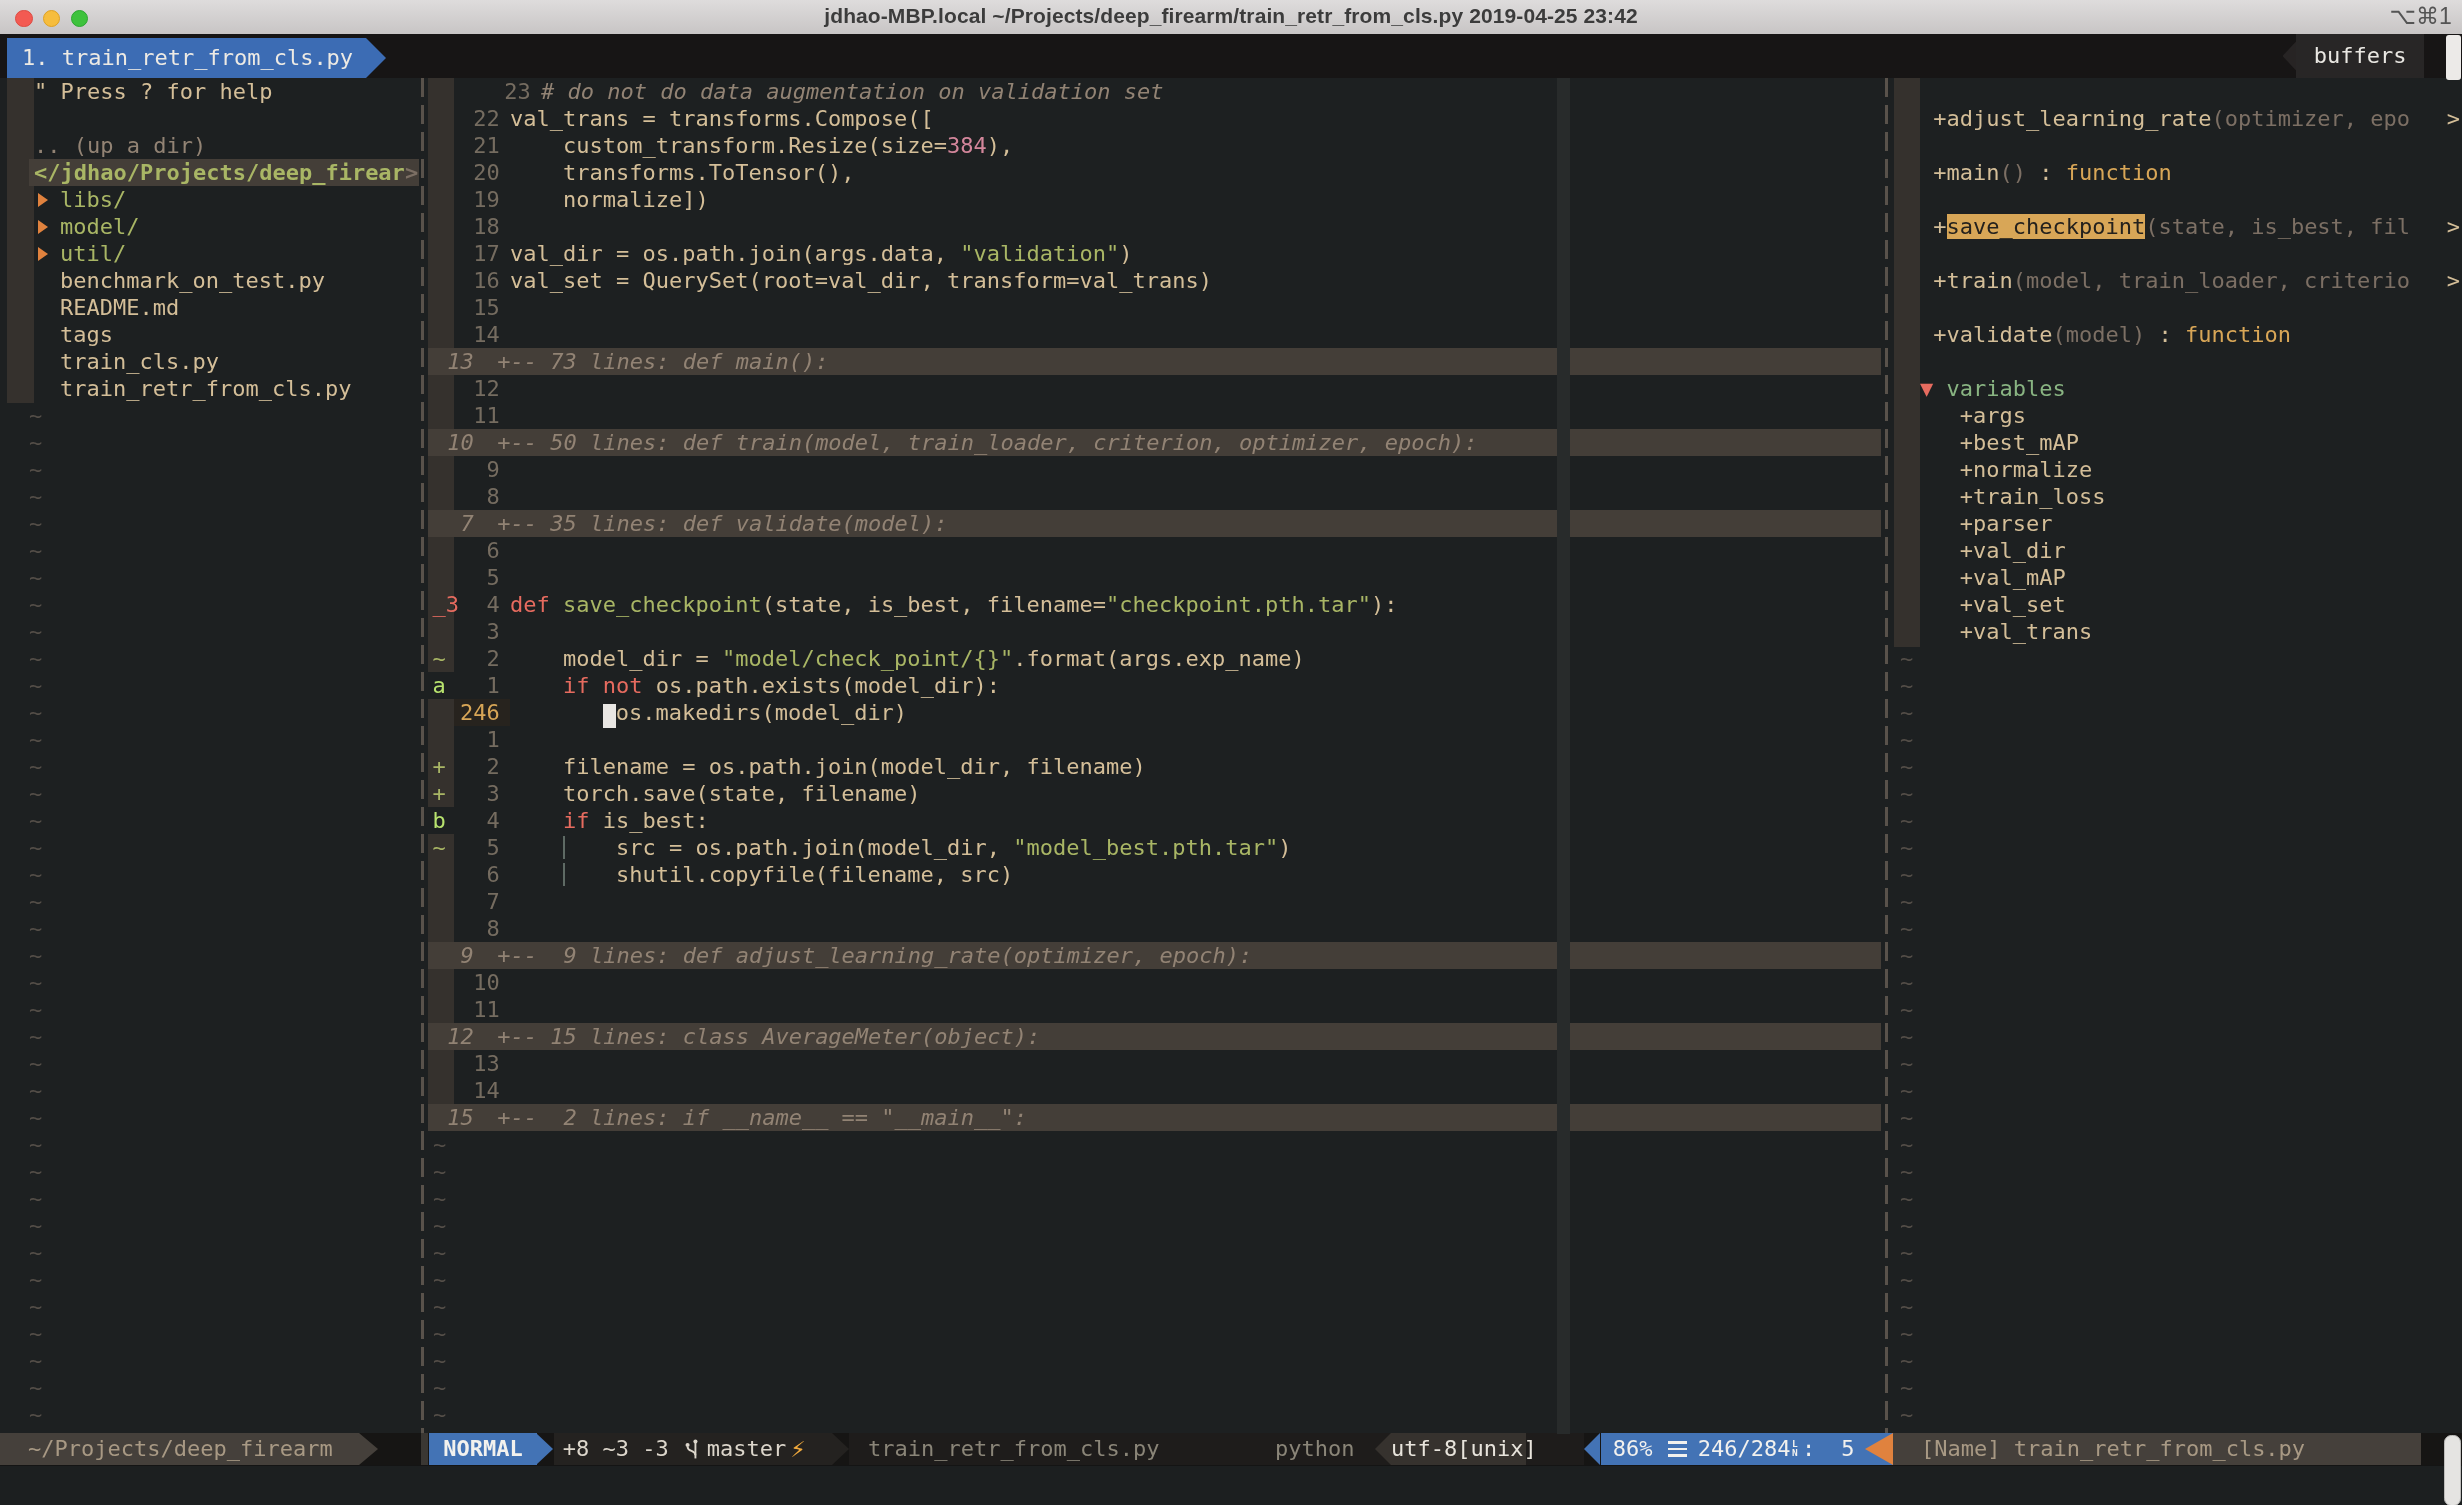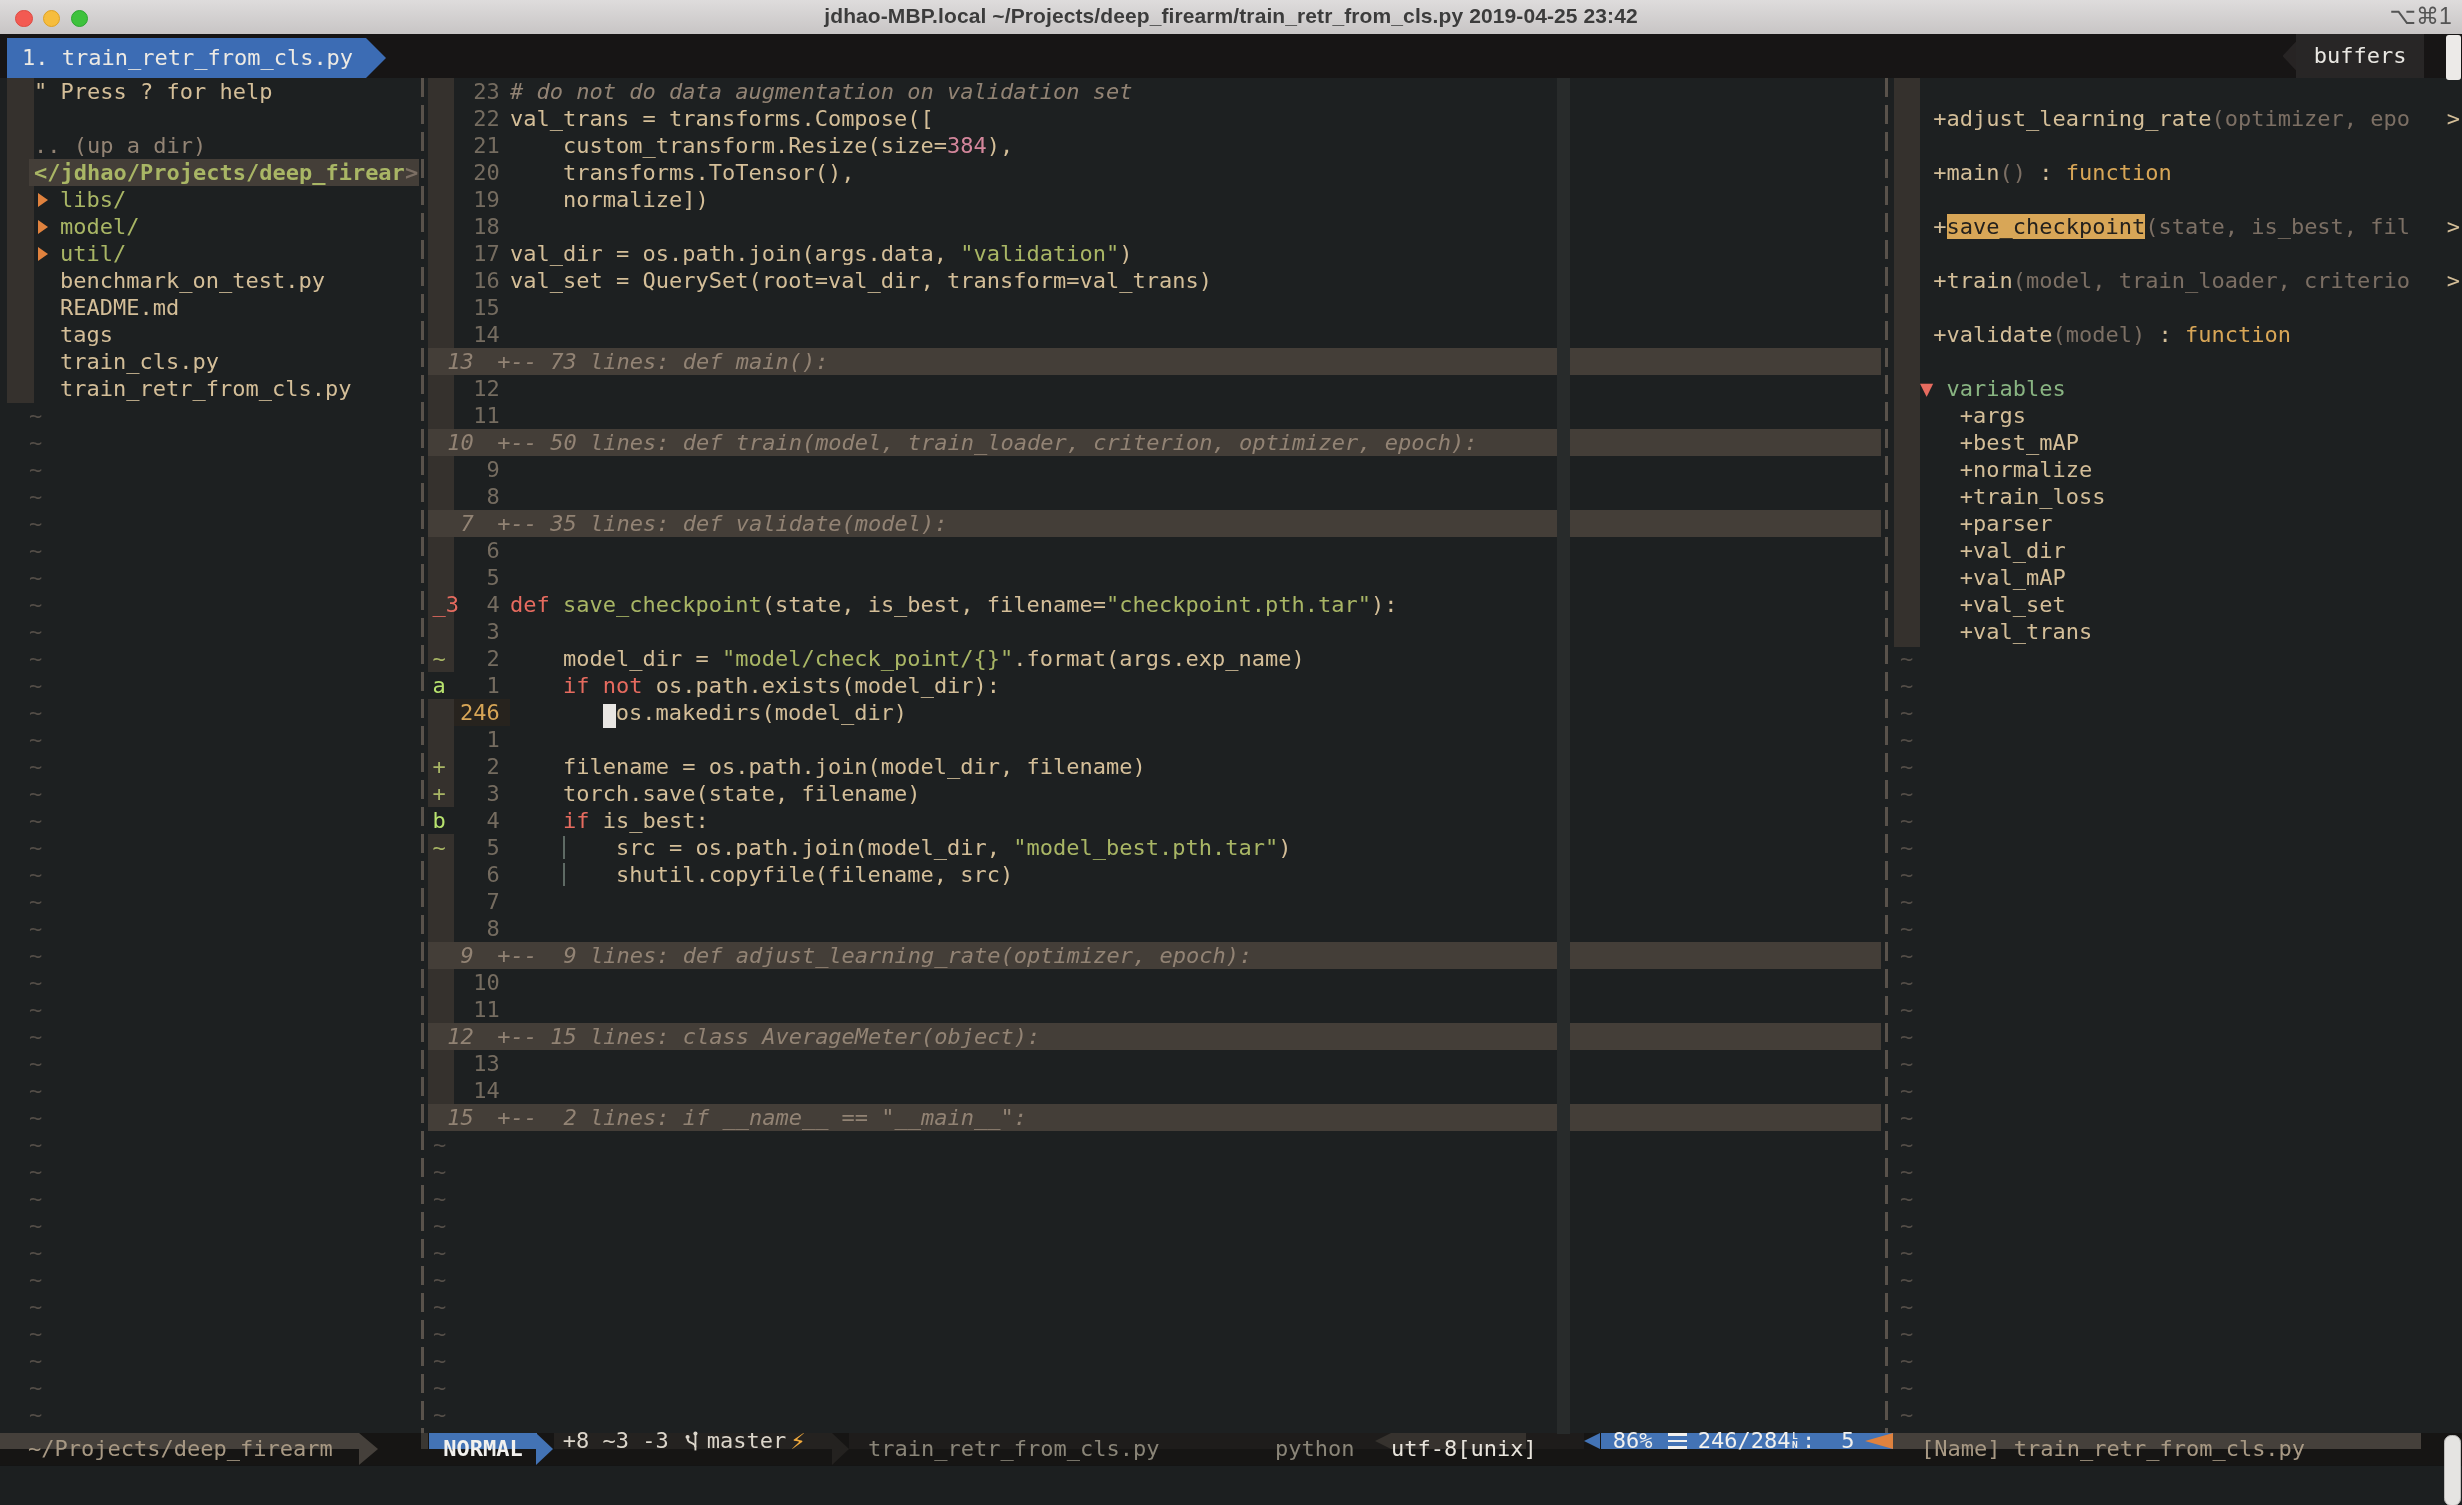--- a/index.html
+++ b/index.html
@@ -68,21 +68,21 @@
   .s-aqua{color:#89b482;} .s-lime{color:#b8e36e;}
   .s-cursor{background:#e8e6e3;display:inline-block;width:13px;height:24px;vertical-align:-5.1px;}
   .s-hl{background:#d8a657;color:#24211d;}
   
   #tag-signstrip{position:absolute;left:0;top:0;width:26px;height:569px;background:#35312d;}
   .trow{padding-left:26px;color:#d4be98;}
   .trow .trunc{position:absolute;right:2.9px;color:#d4be98;}
   .trow.tilde{color:#544e48;padding-left:5.9px;}
   
   #statusline{position:absolute;left:0;top:1433px;width:2462px;height:32px;background:#161514;}
-  .sl{position:absolute;top:0;height:16px;line-height:32px;white-space:pre;}
+  .sl{position:absolute;top:0;height:32px;line-height:32px;white-space:pre;}
   #sl-nerd{left:0;width:359px;background:#45403b;color:#a89984;padding-left:28px;box-sizing:border-box;}
   #sl-nerd-arrow{left:359px;width:0;height:0;border-top:16px solid transparent;
      border-bottom:16px solid transparent;border-left:19px solid #45403b;}
   #sl-sliver{left:421px;width:7.3px;background:#3a3733;}
   #sl-mode{left:429px;width:108px;background:#4373b5;color:#f2f1ee;font-weight:bold;text-align:center;}
   #sl-mode-arrow{left:536px;width:0;height:0;border-top:16px solid transparent;
      border-bottom:16px solid transparent;border-left:17.6px solid #4373b5;}
   #sl-git{left:554px;width:278px;background:#242220;color:#dcd6cb;padding-left:8.8px;box-sizing:border-box;
      display:flex;align-items:center;gap:0;}
   #sl-git-arrow{left:832px;width:0;height:0;border-top:16px solid transparent;
@@ -183,21 +183,21 @@
           <div class="row nrow tilde">~</div>
           <div class="row nrow tilde">~</div>
           <div class="row nrow tilde">~</div>
           <div class="row nrow tilde">~</div>
         </div>
     </div>
     <div id="sep1" class="vsep"></div>
     <div id="code-win" class="win">
       <div id="colorcolumn"></div>
       <div id="code-rows">
-          <div class="row crow"><div class="csign"></div><span class="cnum" style="white-space: pre;">23</span><div class="ccontent"><span class="s-com" style="white-space: pre;"># do not do data augmentation on validation set</span></div></div>
+          <div class="row crow"><div class="csign"></div><span class="cnum" style="white-space: pre; margin-left: 31px;">23</span><div class="ccontent"><span class="s-com" style="white-space: pre;"># do not do data augmentation on validation set</span></div></div>
           <div class="row crow"><div class="csign"></div><span class="cnum" style="white-space: pre;">22</span><div class="ccontent"><span class="s-fg" style="white-space: pre;">val_trans = transforms.Compose([</span></div></div>
           <div class="row crow"><div class="csign"></div><span class="cnum" style="white-space: pre;">21</span><div class="ccontent"><span class="s-fg" style="white-space: pre;">    custom_transform.Resize(size=</span><span class="s-pur" style="white-space: pre;">384</span><span class="s-fg" style="white-space: pre;">),</span></div></div>
           <div class="row crow"><div class="csign"></div><span class="cnum" style="white-space: pre;">20</span><div class="ccontent"><span class="s-fg" style="white-space: pre;">    transforms.ToTensor(),</span></div></div>
           <div class="row crow"><div class="csign"></div><span class="cnum" style="white-space: pre;">19</span><div class="ccontent"><span class="s-fg" style="white-space: pre;">    normalize])</span></div></div>
           <div class="row crow"><div class="csign"></div><span class="cnum" style="white-space: pre;">18</span><div class="ccontent"></div></div>
           <div class="row crow"><div class="csign"></div><span class="cnum" style="white-space: pre;">17</span><div class="ccontent"><span class="s-fg" style="white-space: pre;">val_dir = os.path.join(args.data, </span><span class="s-grn" style="white-space: pre;">"validation"</span><span class="s-fg" style="white-space: pre;">)</span></div></div>
           <div class="row crow"><div class="csign"></div><span class="cnum" style="white-space: pre;">16</span><div class="ccontent"><span class="s-fg" style="white-space: pre;">val_set = QuerySet(root=val_dir, transform=val_trans)</span></div></div>
           <div class="row crow"><div class="csign"></div><span class="cnum" style="white-space: pre;">15</span><div class="ccontent"></div></div>
           <div class="row crow"><div class="csign"></div><span class="cnum" style="white-space: pre;">14</span><div class="ccontent"></div></div>
           <div class="row crow fold"><span class="cnum" style="white-space: pre;">13</span><span style="white-space: pre; flex: 1 1 0%;"> +-- 73 lines: def main():</span></div>

